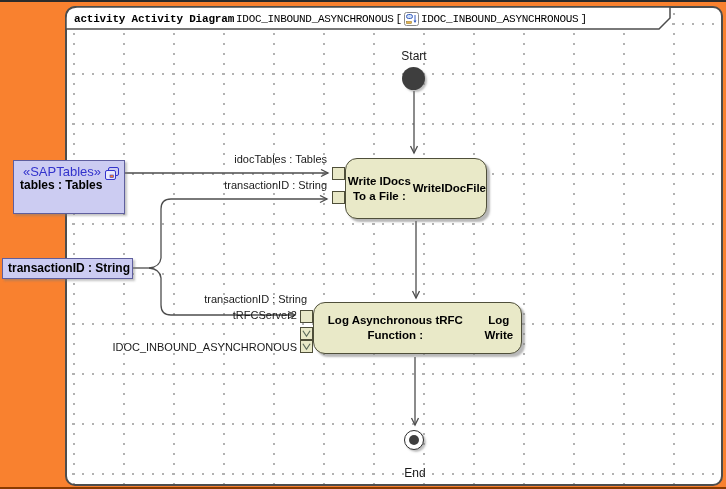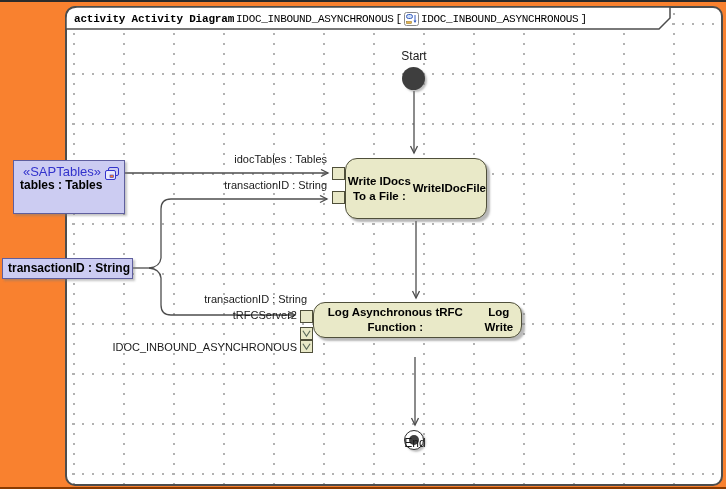--- a/index.html
+++ b/index.html
@@ -127,40 +127,40 @@
   <div class="node-label" style="left:390px;top:47px;width:48px;" data-interactable="false">Start</div>
   <div class="start-node" data-interactable="true"></div>
 
   <div class="action abs" style="left:345px;top:156px;width:142px;height:61px;" data-interactable="true">
     <div data-interactable="false">Write IDocs To a File :</div>
     <div data-interactable="false">WriteIDocFile</div>
   </div>
   <div class="pin" style="left:332px;top:165px;" data-interactable="true"></div>
   <div class="pin" style="left:332px;top:189px;" data-interactable="true"></div>
 
-  <div class="action abs" style="left:313px;top:300px;width:209px;height:36px;" data-interactable="true">
+  <div class="action abs" style="left:313px;top:300px;width:209px;height:52px;" data-interactable="true">
     <div data-interactable="false">Log Asynchronous tRFC Function :</div>
     <div data-interactable="false">Log Write</div>
   </div>
   <div class="pin" style="left:300px;top:308px;" data-interactable="true"></div>
   <div class="pin" style="left:300px;top:325px;" data-interactable="true">
     <svg width="9" height="9" viewBox="0 0 10 10" data-interactable="false">
       <polyline points="1,2 5,8 9,2" fill="none" stroke="#5c6b5c" stroke-width="1.3"></polyline>
     </svg>
   </div>
   <div class="pin" style="left:300px;top:338px;" data-interactable="true">
     <svg width="9" height="9" viewBox="0 0 10 10" data-interactable="false">
       <polyline points="1,2 5,8 9,2" fill="none" stroke="#5c6b5c" stroke-width="1.3"></polyline>
     </svg>
   </div>
 
   <div class="end-node" data-interactable="true">
     <div class="end-inner" data-interactable="false"></div>
   </div>
-  <div class="node-label" style="left:391px;top:434px;width:48px;" data-interactable="false">End</div>
+  <div class="node-label" style="left:391px;top:464px;width:48px;" data-interactable="false">End</div>
 
   <div class="objnode abs" style="left:13px;top:158px;width:112px;height:54px;padding-top:4px;" data-interactable="true">
     <div class="stype" style="width:96px;" data-interactable="false">«SAPTables»</div>
     <div class="oname" style="padding-left:6px;" data-interactable="false">tables : Tables</div>
     <span class="abs" style="right:4px;top:5px;width:17px;height:17px;" data-interactable="false">
       <svg width="17" height="17" viewBox="0 0 17 17">
         <rect x="5.5" y="1.5" width="10" height="8" rx="1.5" fill="#ccccf2" stroke="#3333cc"></rect>
         <rect x="2.5" y="4.5" width="10" height="9" rx="1.5" fill="#e8e8fb" stroke="#3333cc"></rect>
         <rect x="7" y="9" width="3.5" height="2.5" fill="#f9812f" stroke="#3333cc" stroke-width="0.6"></rect>
       </svg>

